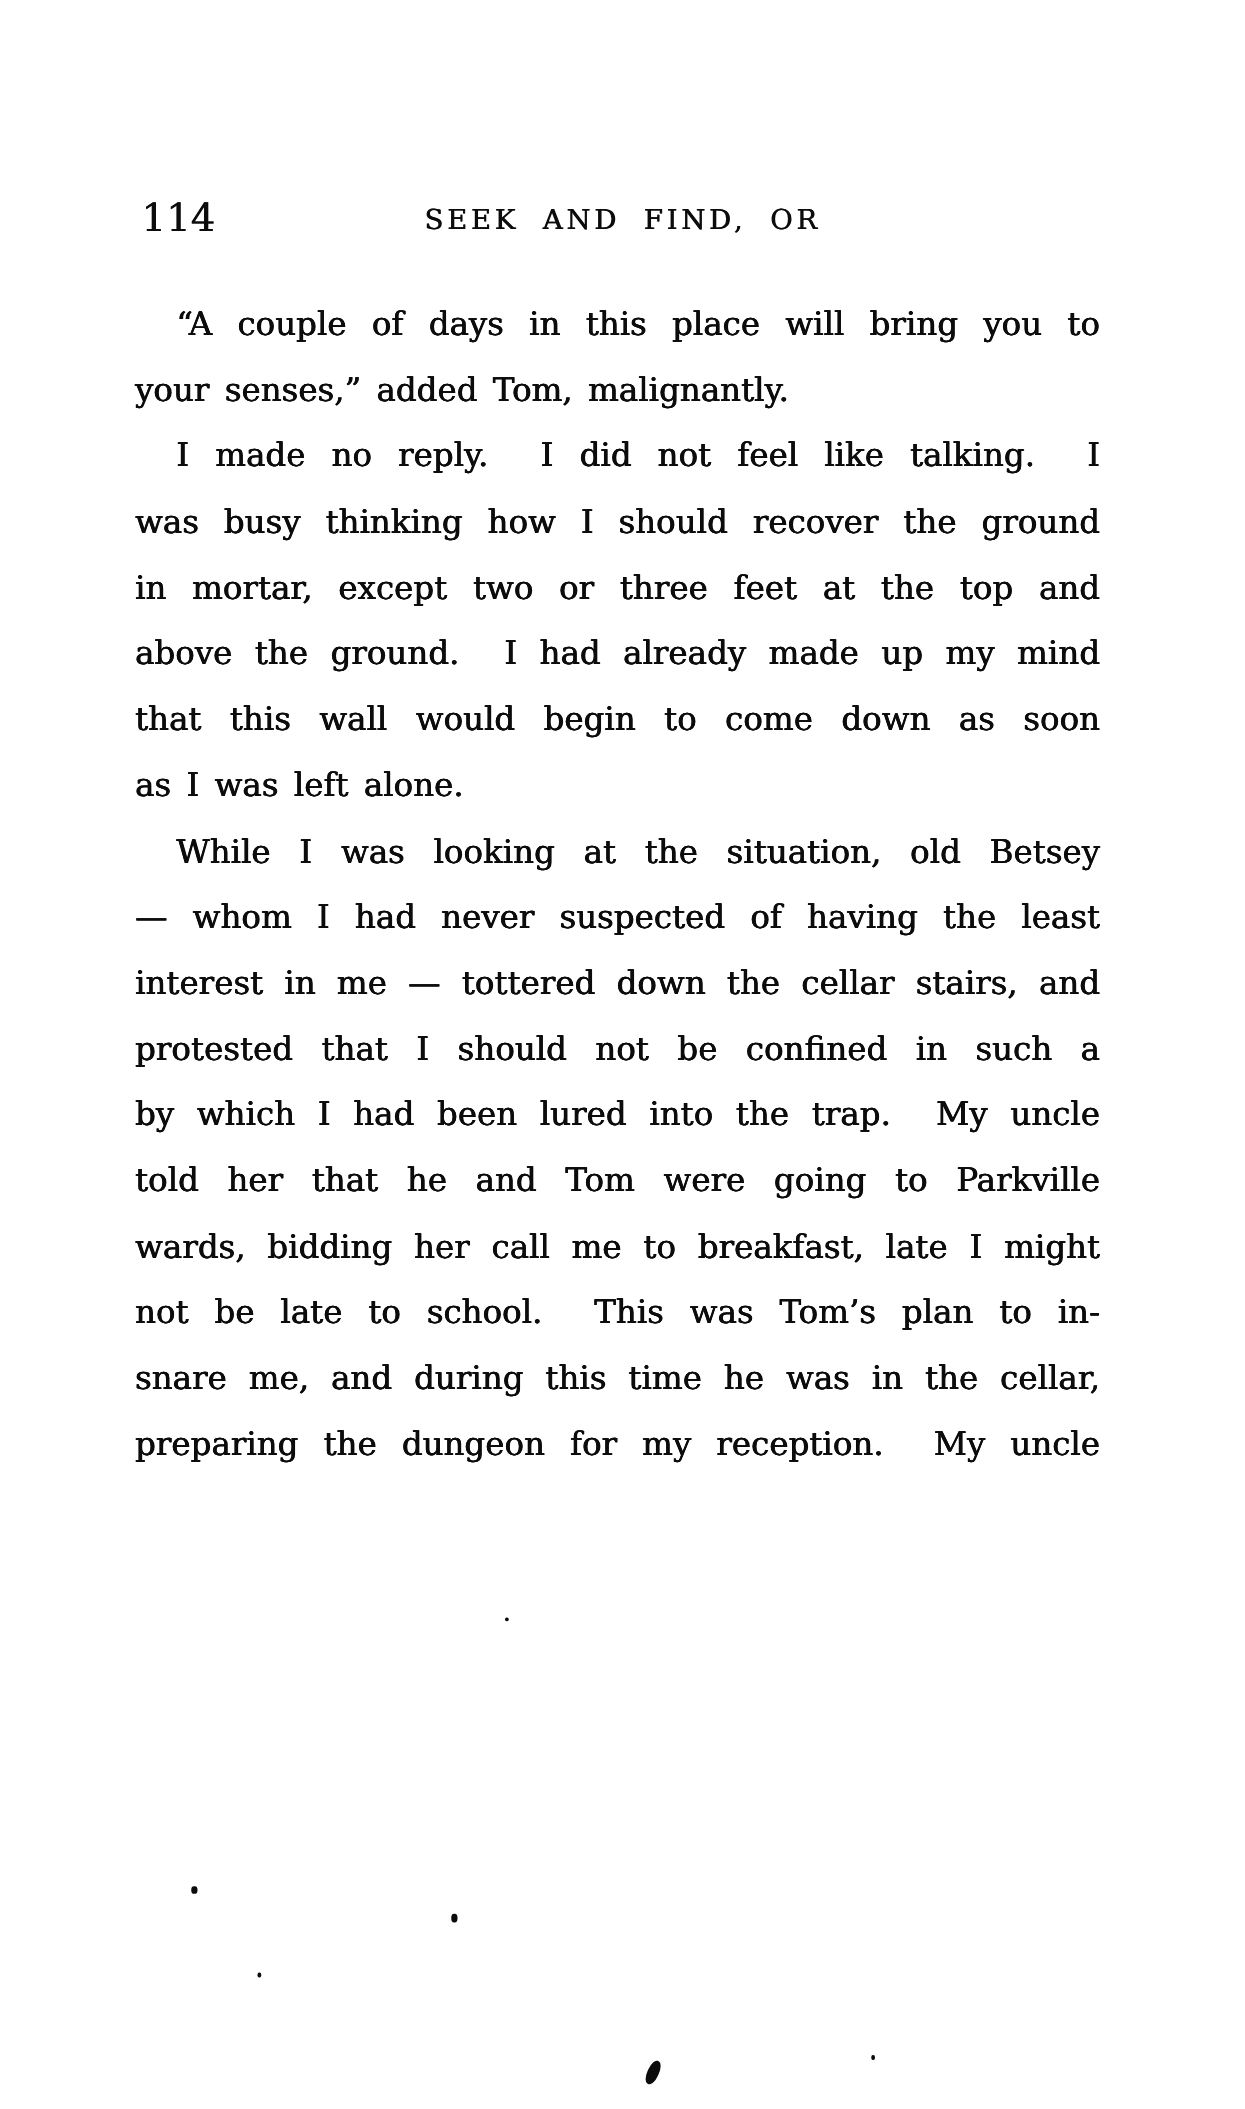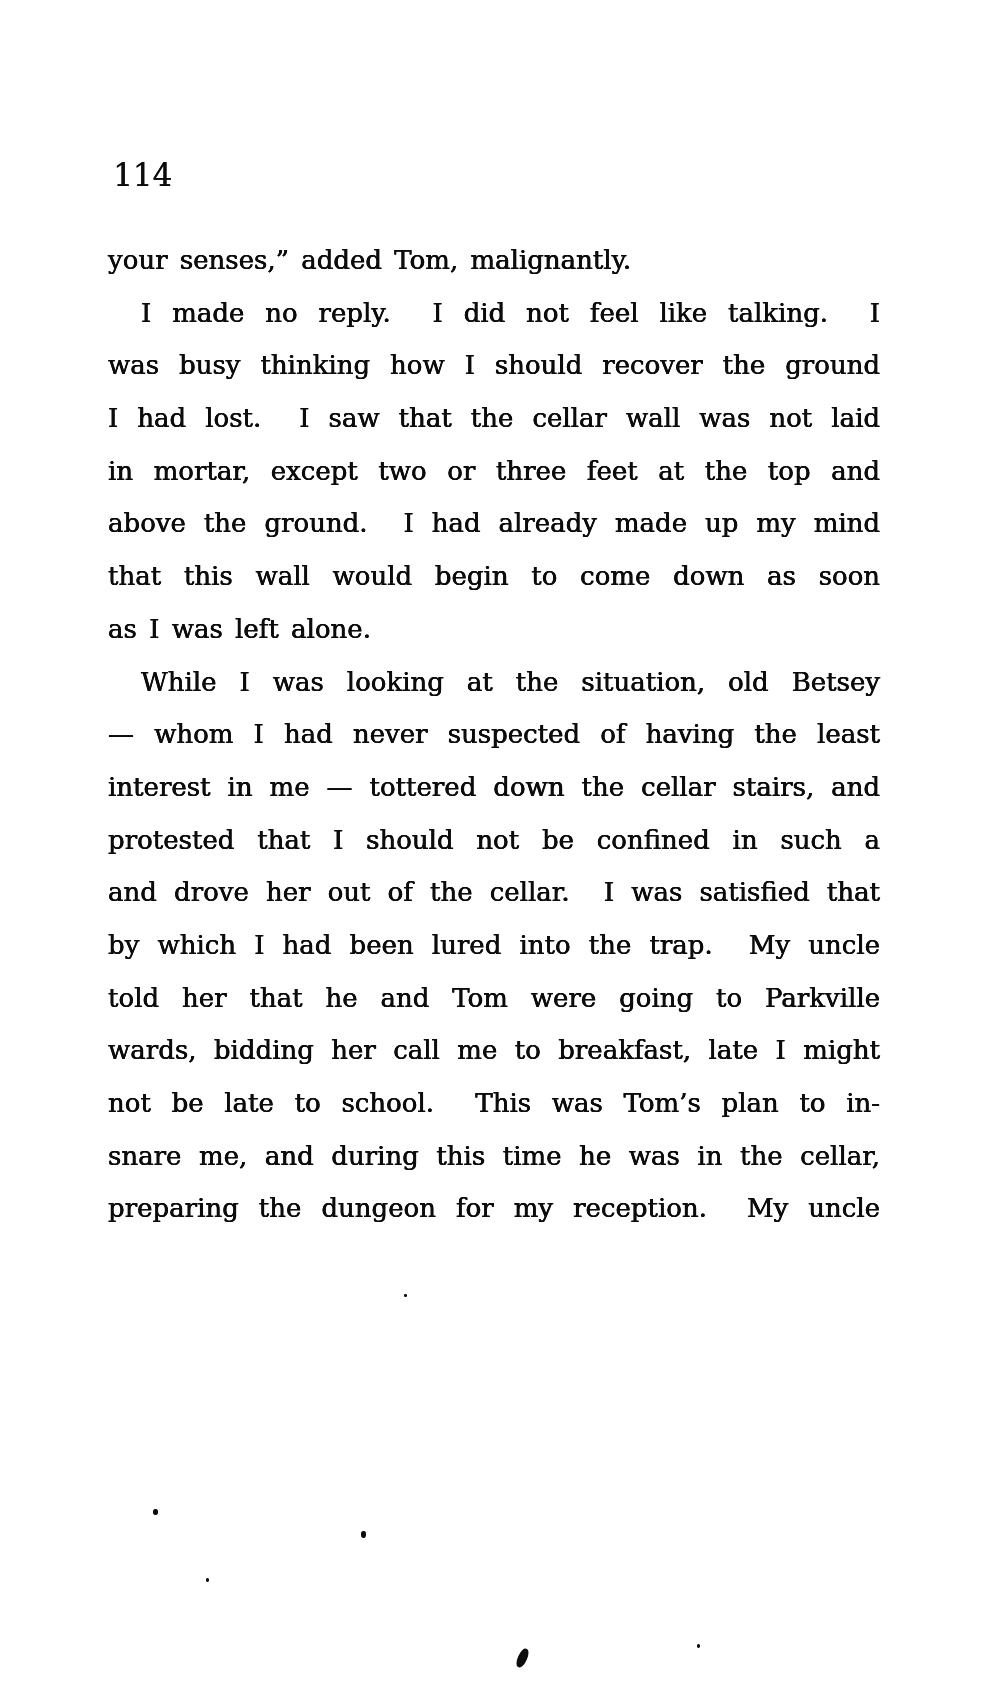--- a/index.html
+++ b/index.html
@@ -33,34 +33,34 @@
   .line.indent{text-indent:33px;}
   .speck{
     position:absolute;background:#0c0c0c;border-radius:45%;
   }
 </style>
 </head>
 <body style="background: rgb(255, 255, 255); color: rgb(12, 12, 12);">
 
 <div class="page">
   <div class="page-number">114</div>
+  <div class="running-header">SEEK AND FIND, OR</div>
   <div class="text-block">
+      <div class="line justify indent">“A couple of days in this place will bring you to</div>
       <div class="line plain">your senses,” added Tom, malignantly.</div>
       <div class="line justify indent">I made no reply.  I did not feel like talking.  I</div>
       <div class="line justify">was busy thinking how I should recover the ground</div>
-      <div class="line justify">I had lost.  I saw that the cellar wall was not laid</div>
       <div class="line justify">in mortar, except two or three feet at the top and</div>
       <div class="line justify">above the ground.  I had already made up my mind</div>
       <div class="line justify">that this wall would begin to come down as soon</div>
       <div class="line plain">as I was left alone.</div>
       <div class="line justify indent">While I was looking at the situation, old Betsey</div>
       <div class="line justify">— whom I had never suspected of having the least</div>
       <div class="line justify">interest in me — tottered down the cellar stairs, and</div>
       <div class="line justify">protested that I should not be confined in such a</div>
-      <div class="line justify">and drove her out of the cellar.  I was satisfied that</div>
       <div class="line justify">by which I had been lured into the trap.  My uncle</div>
       <div class="line justify">told her that he and Tom were going to Parkville</div>
       <div class="line justify">wards, bidding her call me to breakfast, late I might</div>
       <div class="line justify">not be late to school.  This was Tom’s plan to in-</div>
       <div class="line justify">snare me, and during this time he was in the cellar,</div>
       <div class="line justify">preparing the dungeon for my reception.  My uncle</div>
     </div>
 </div>
 
 <div class="speck" style="left: 404px; top: 1294px; width: 3px; height: 3px;"></div>

